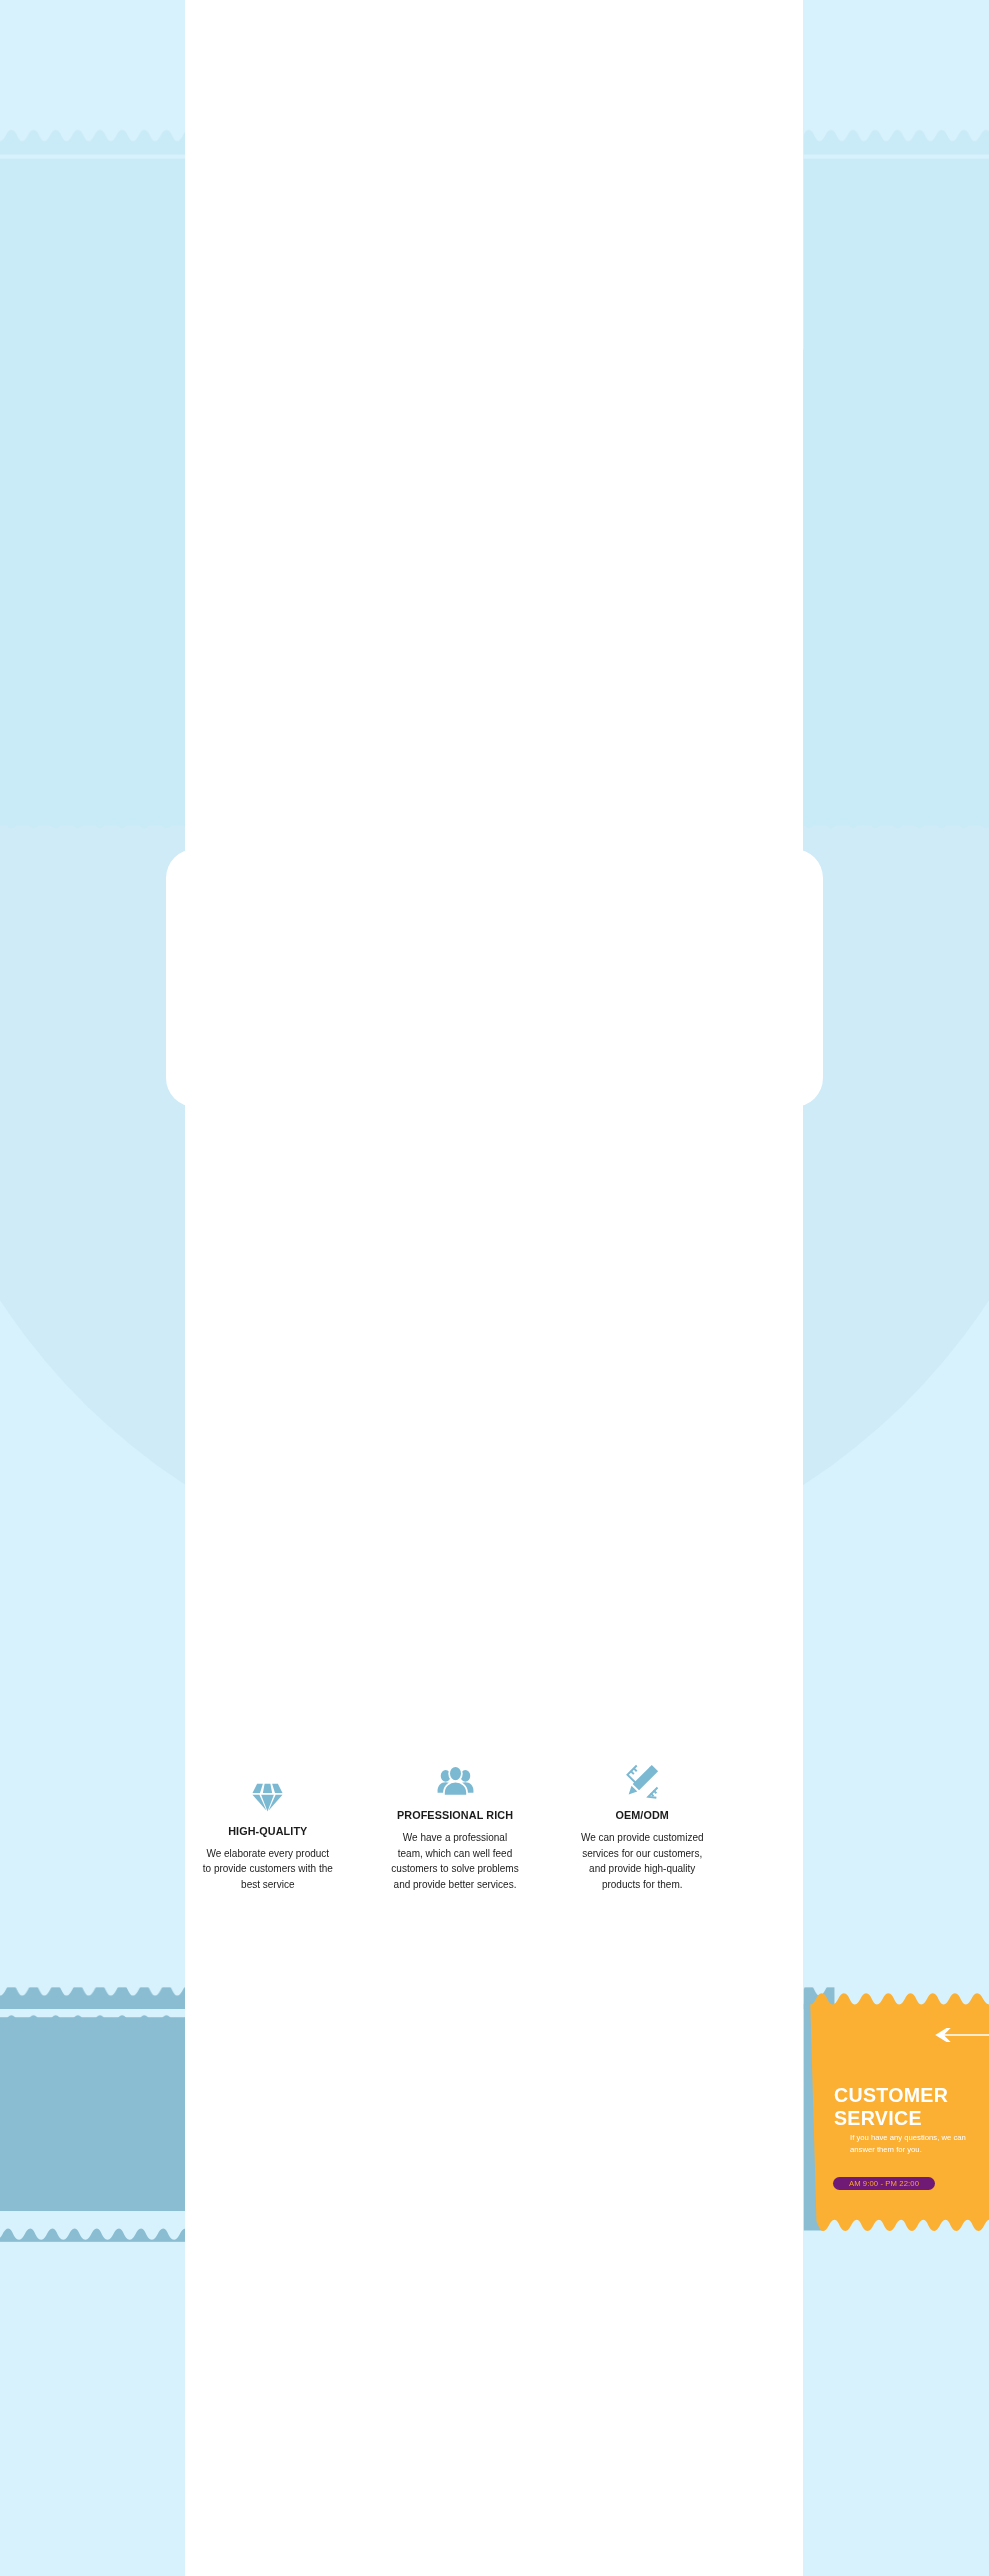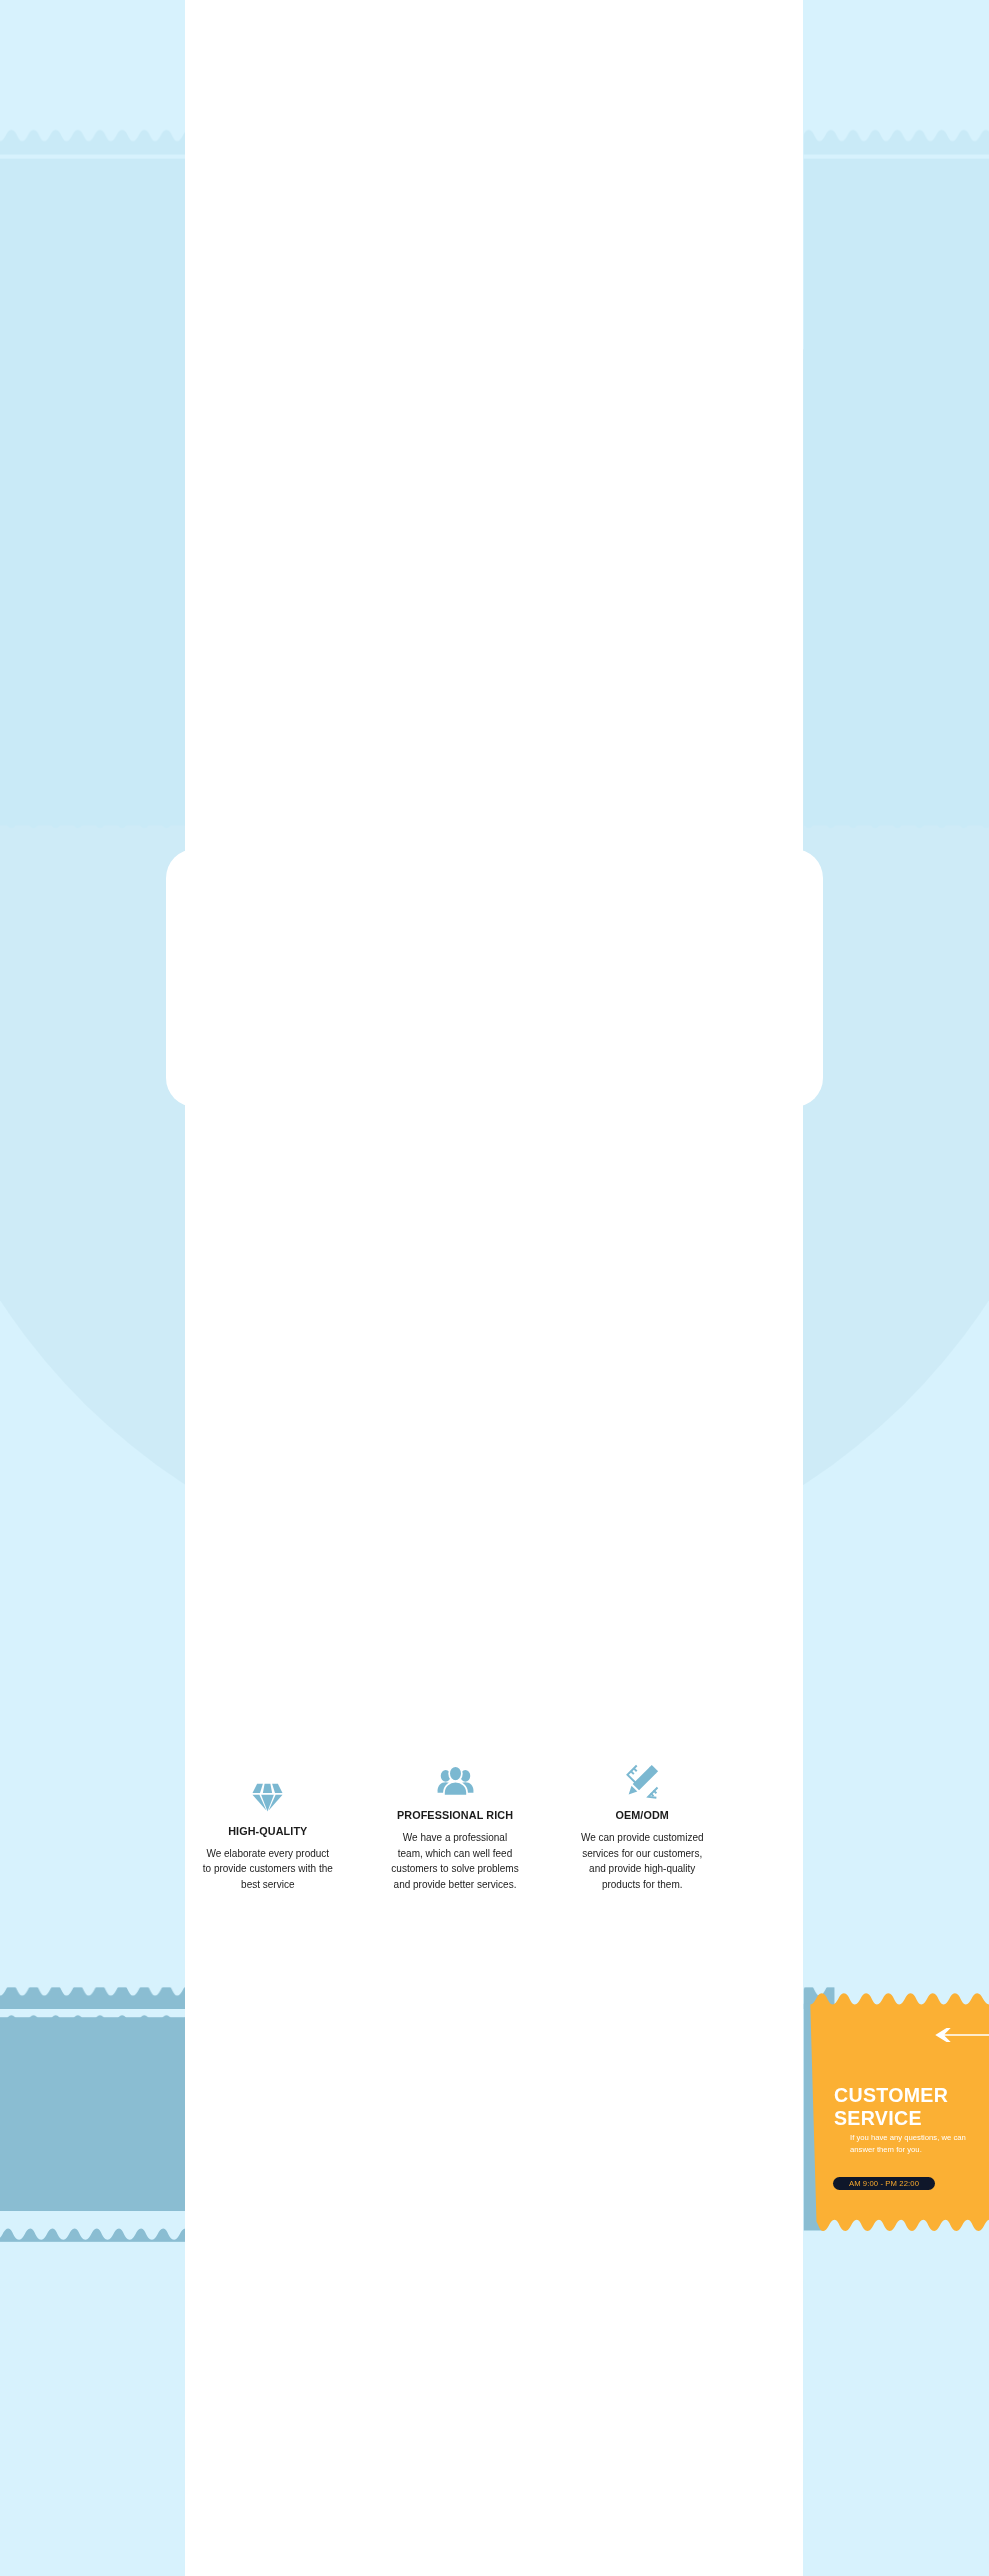--- a/index.html
+++ b/index.html
@@ -135,21 +135,21 @@
     line-height: 1.6;
     color: #ffffff;
     margin-left: 16px;
   }
   .cs-hours {
     position: absolute;
     left: 32px;
     top: 190px;
     width: 102px;
     height: 13.4px;
-    background: #0f172a;
+    background: #701a75;
     border-radius: 6.7px;
     display: flex;
     align-items: center;
     justify-content: center;
     color: #f7a92e;
     font-size: 7.7px;
     letter-spacing: 0.1px;
   }
 </style>
 </head>

